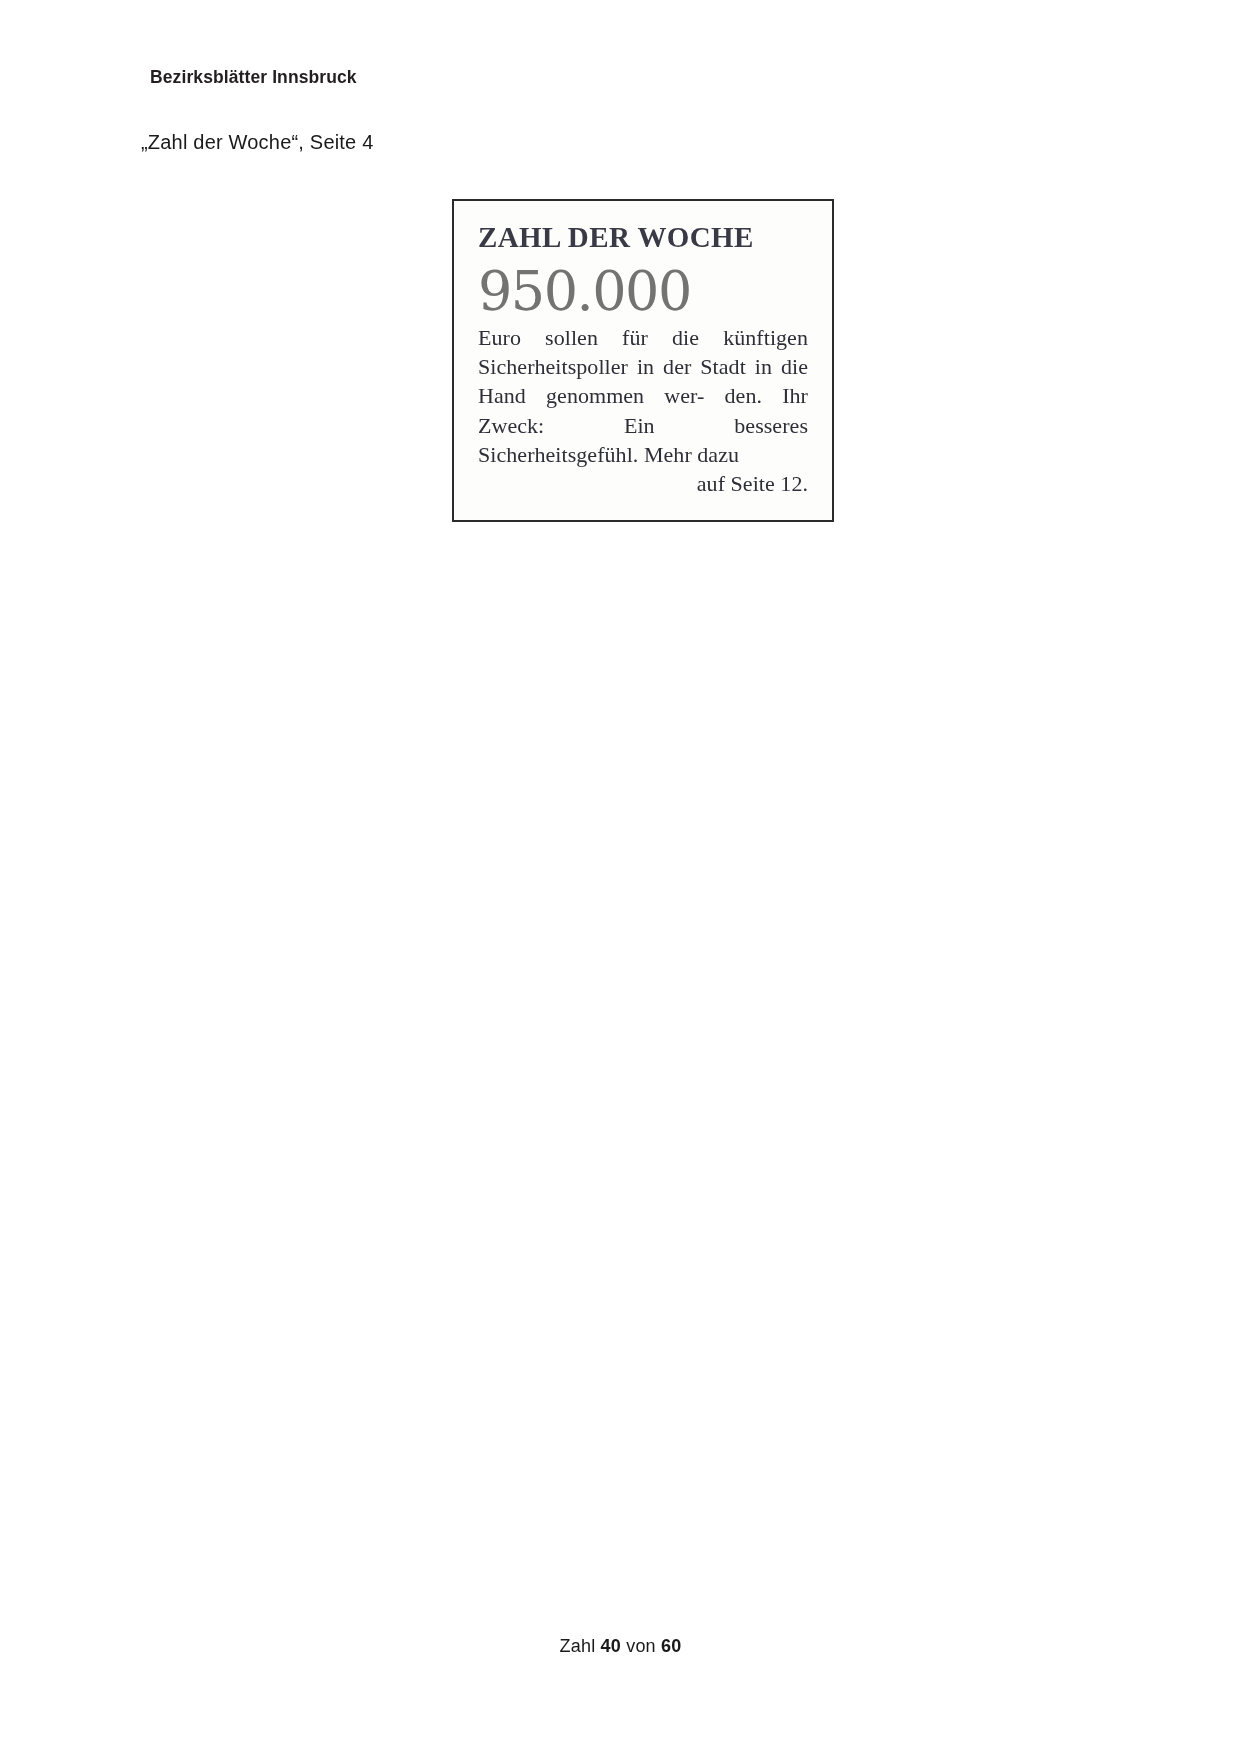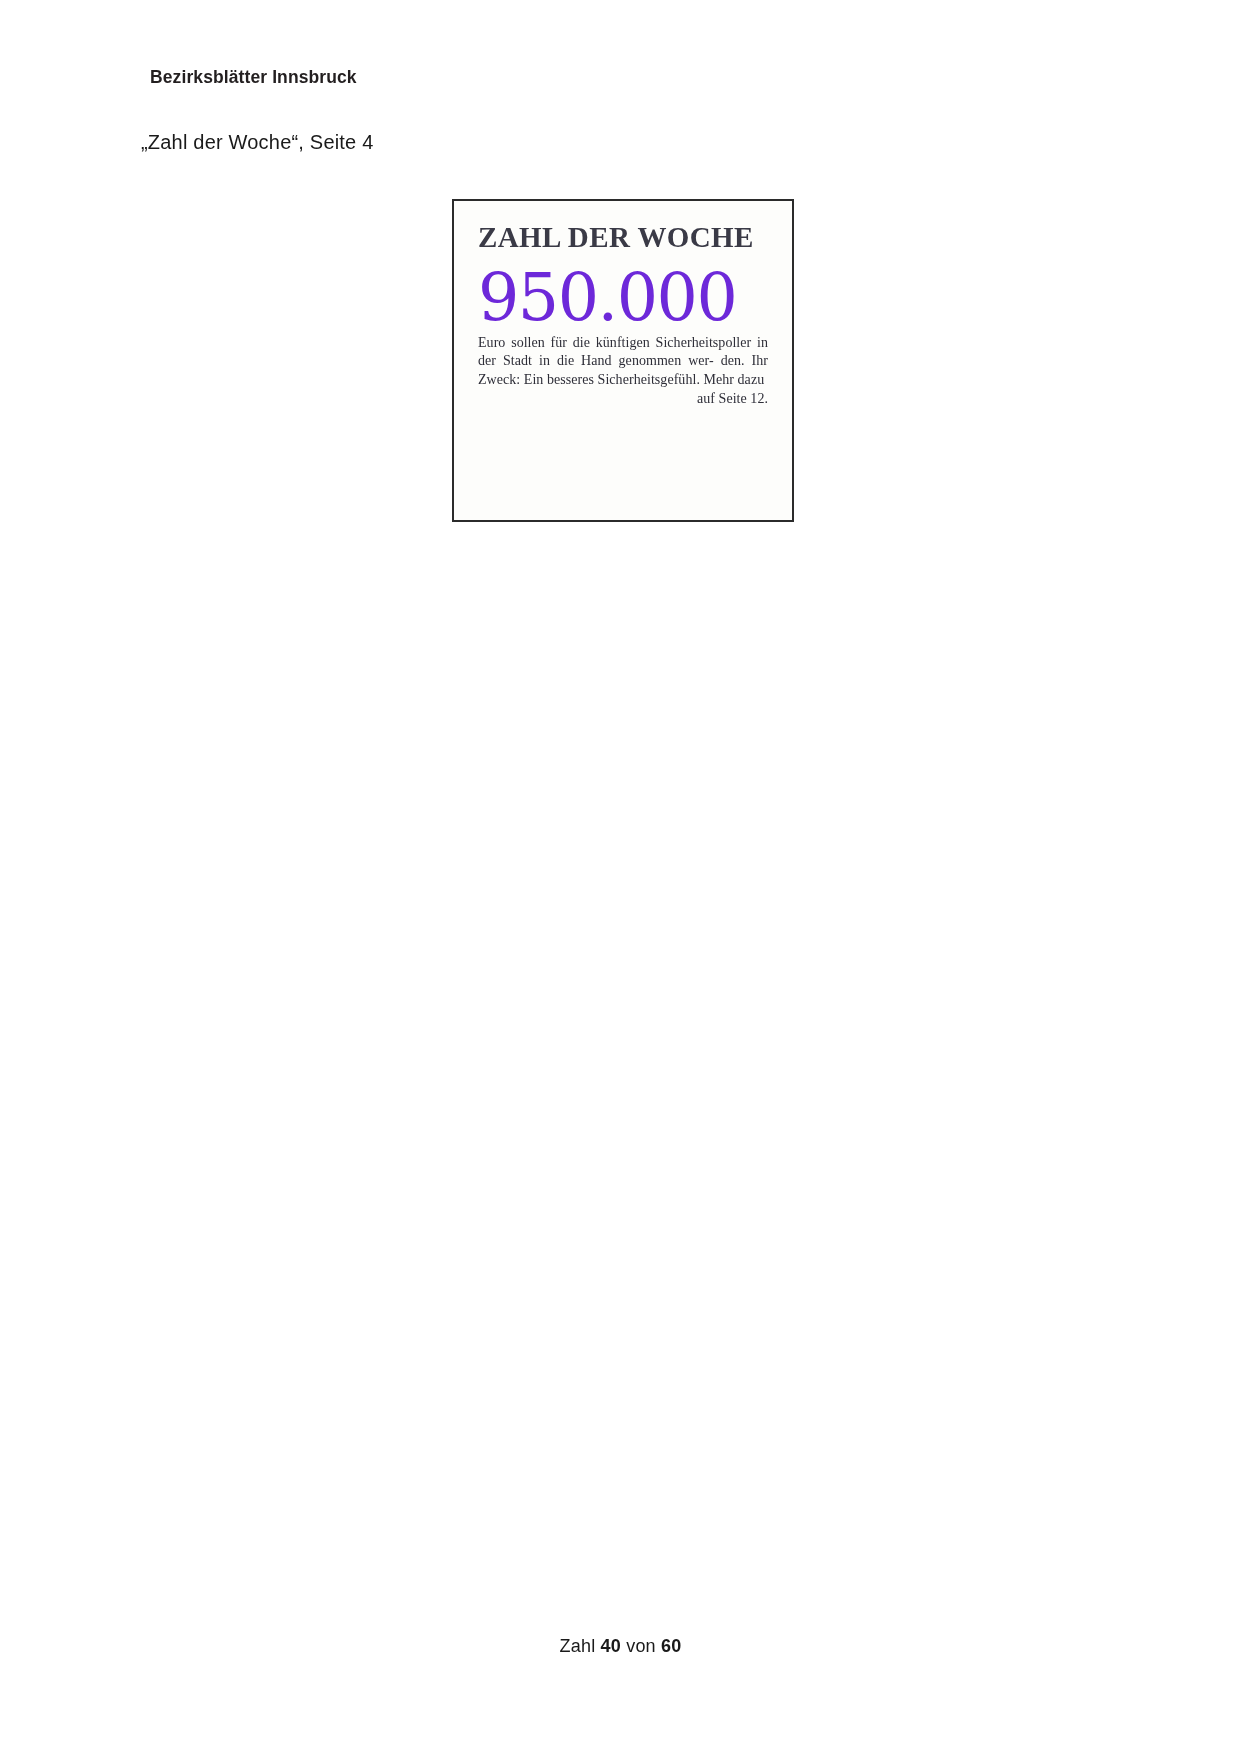--- a/index.html
+++ b/index.html
@@ -51,21 +51,21 @@
     color: #1a1a1a;
     letter-spacing: 0.2px;
     white-space: nowrap;
   }
 
   
   .clipping {
     position: absolute;
     left: 452px;
     top: 199px;
-    width: 342px;
+    width: 382px;
     height: 323px;
     border: 2px solid #2b2b2b;
     background: #fdfdfb;
     box-sizing: border-box;
     padding: 20px 24px 16px 24px;
     overflow: hidden;
   }
 
   .clip-kicker {
     font-family: "Liberation Serif", serif;
@@ -74,32 +74,32 @@
     letter-spacing: 0.4px;
     color: #3a3a46;
     white-space: nowrap;
     line-height: 1;
     margin-top: 2px;
   }
 
   .clip-number {
     font-family: "DejaVu Serif", serif;
     font-weight: 400;
-    font-size: 65px;
+    font-size: 54px;
     line-height: 0.98;
     letter-spacing: -1.5px;
-    color: #6d28d9;
+    color: #737373;
     margin-top: 14px;
     margin-bottom: 4px;
     white-space: nowrap;
   }
 
   .clip-body {
     font-family: "Liberation Serif", serif;
-    font-size: 14px;
+    font-size: 22px;
     line-height: 1.33;
     color: #2e2e38;
     text-align: justify;
     margin-top: 2px;
     letter-spacing: 0.05px;
   }
   .clip-body .last-line {
     display: block;
     text-align: right;
   }

